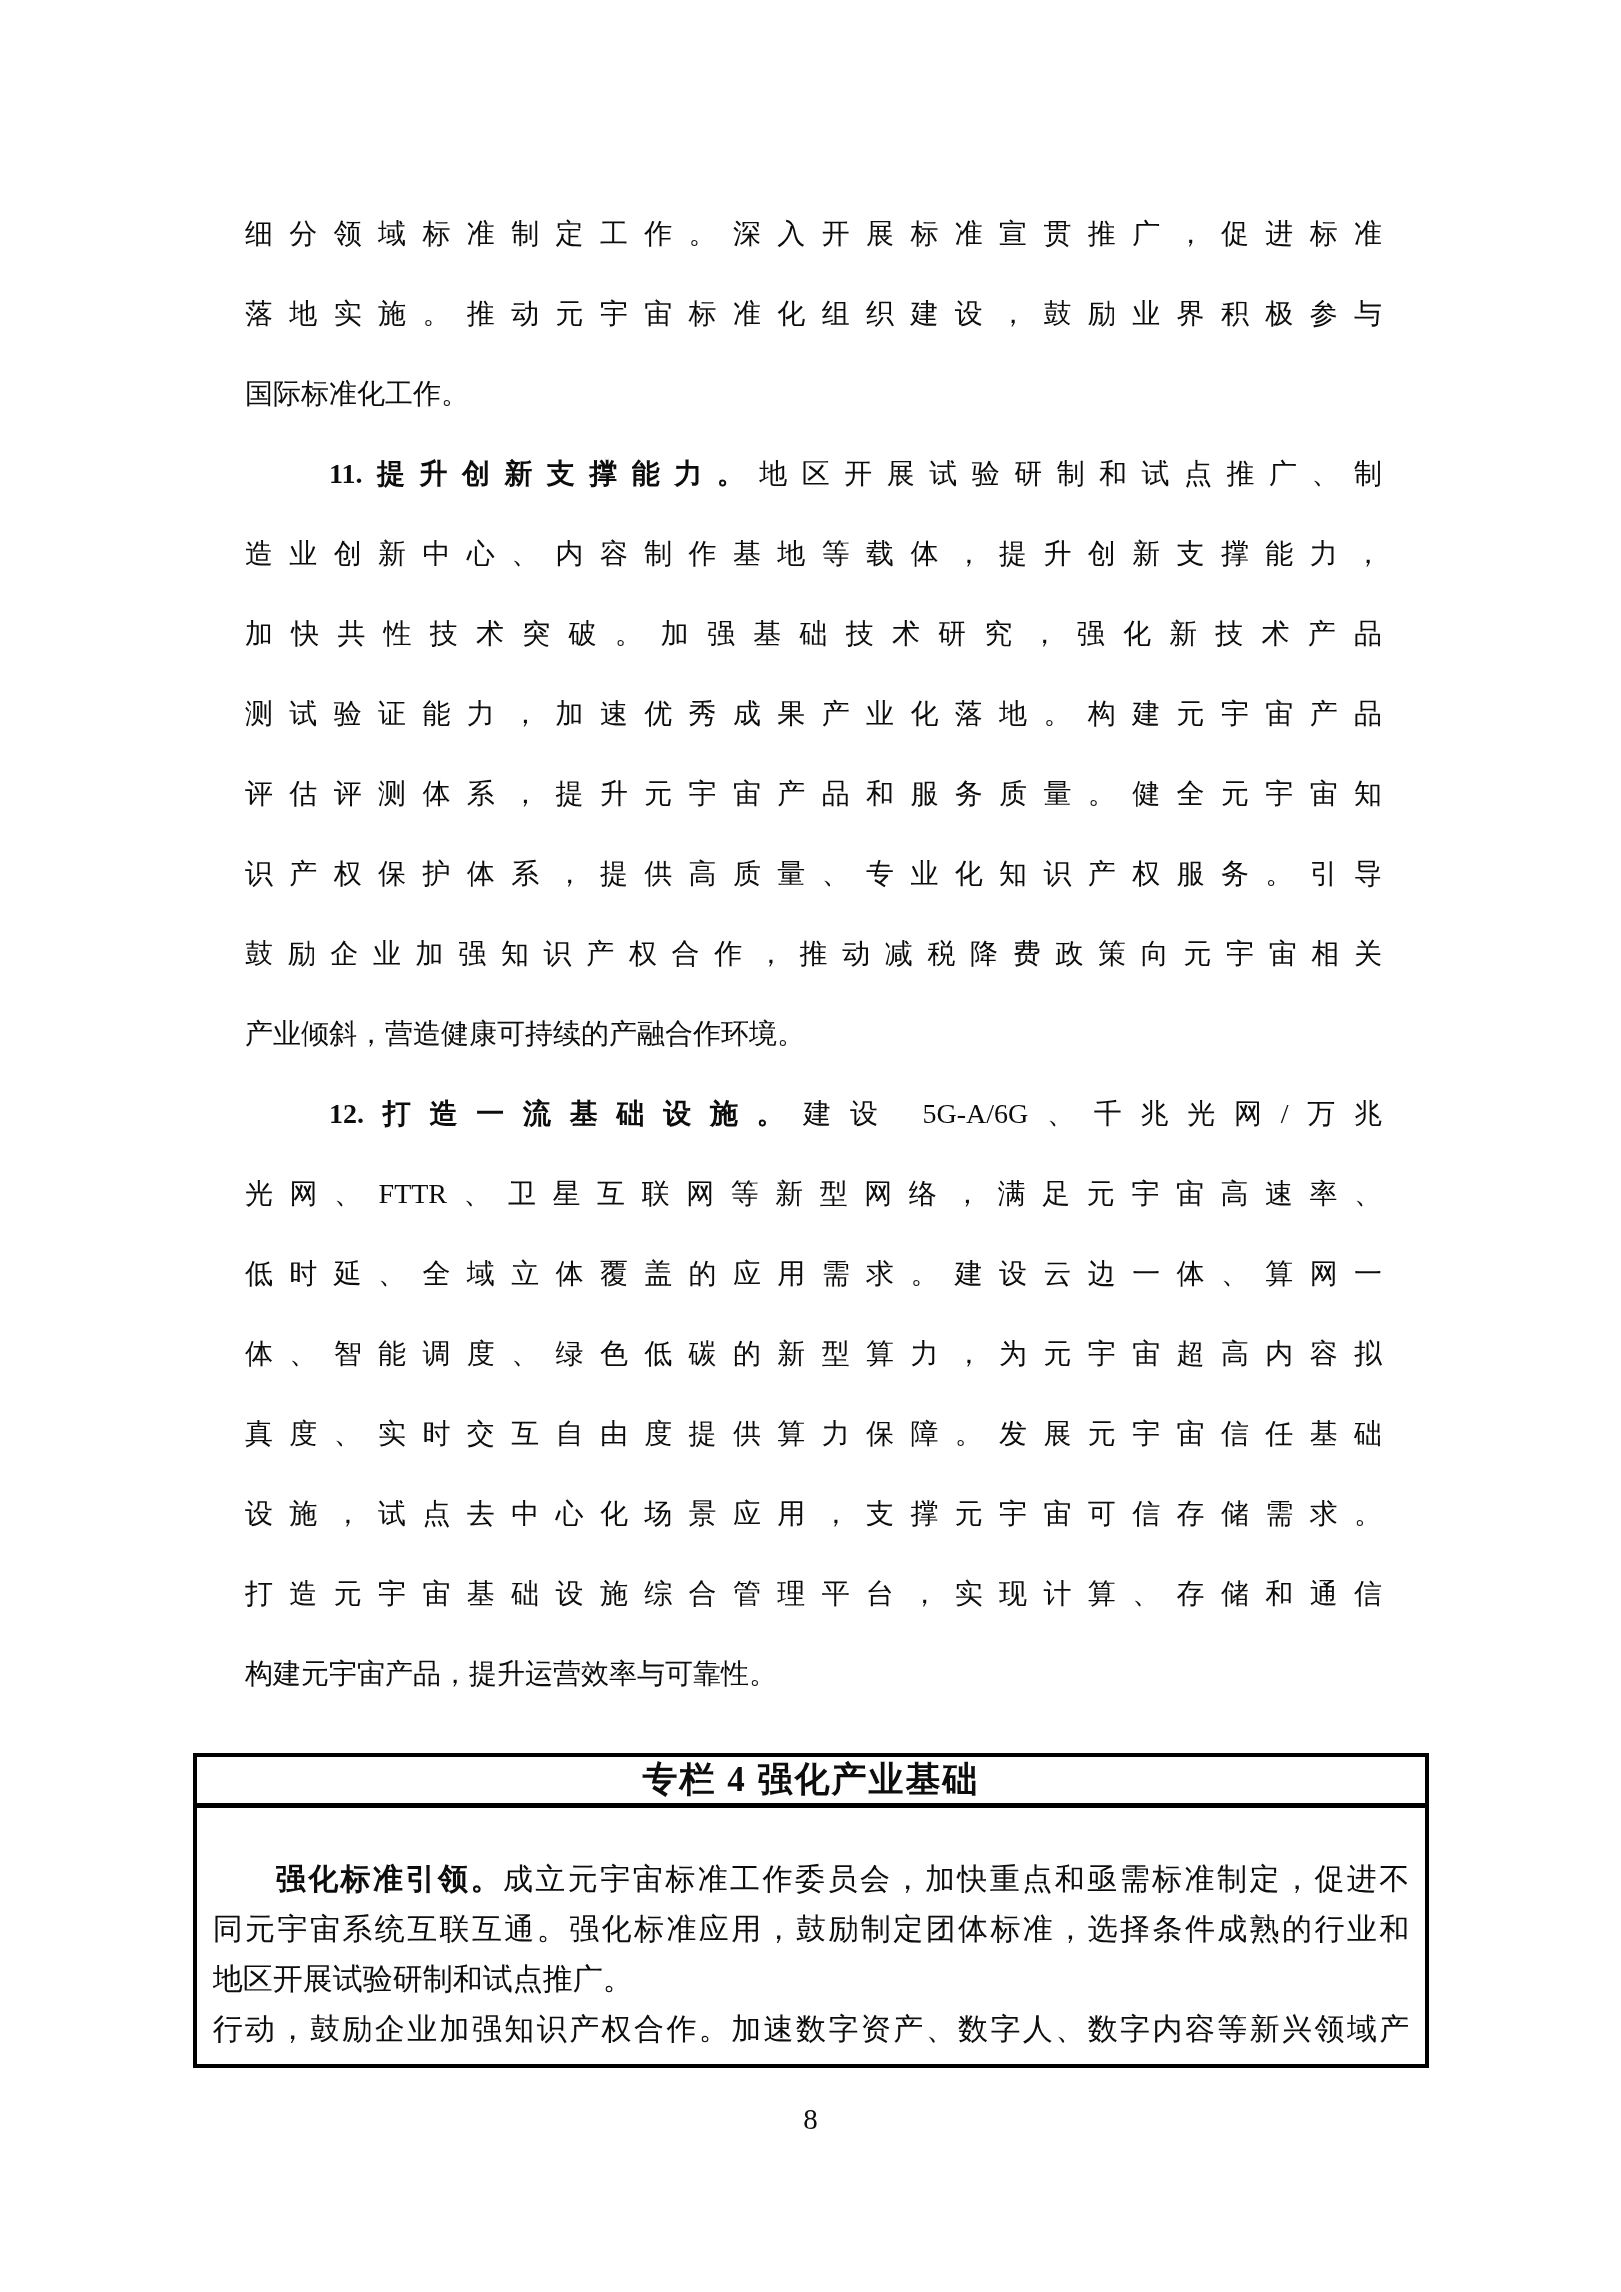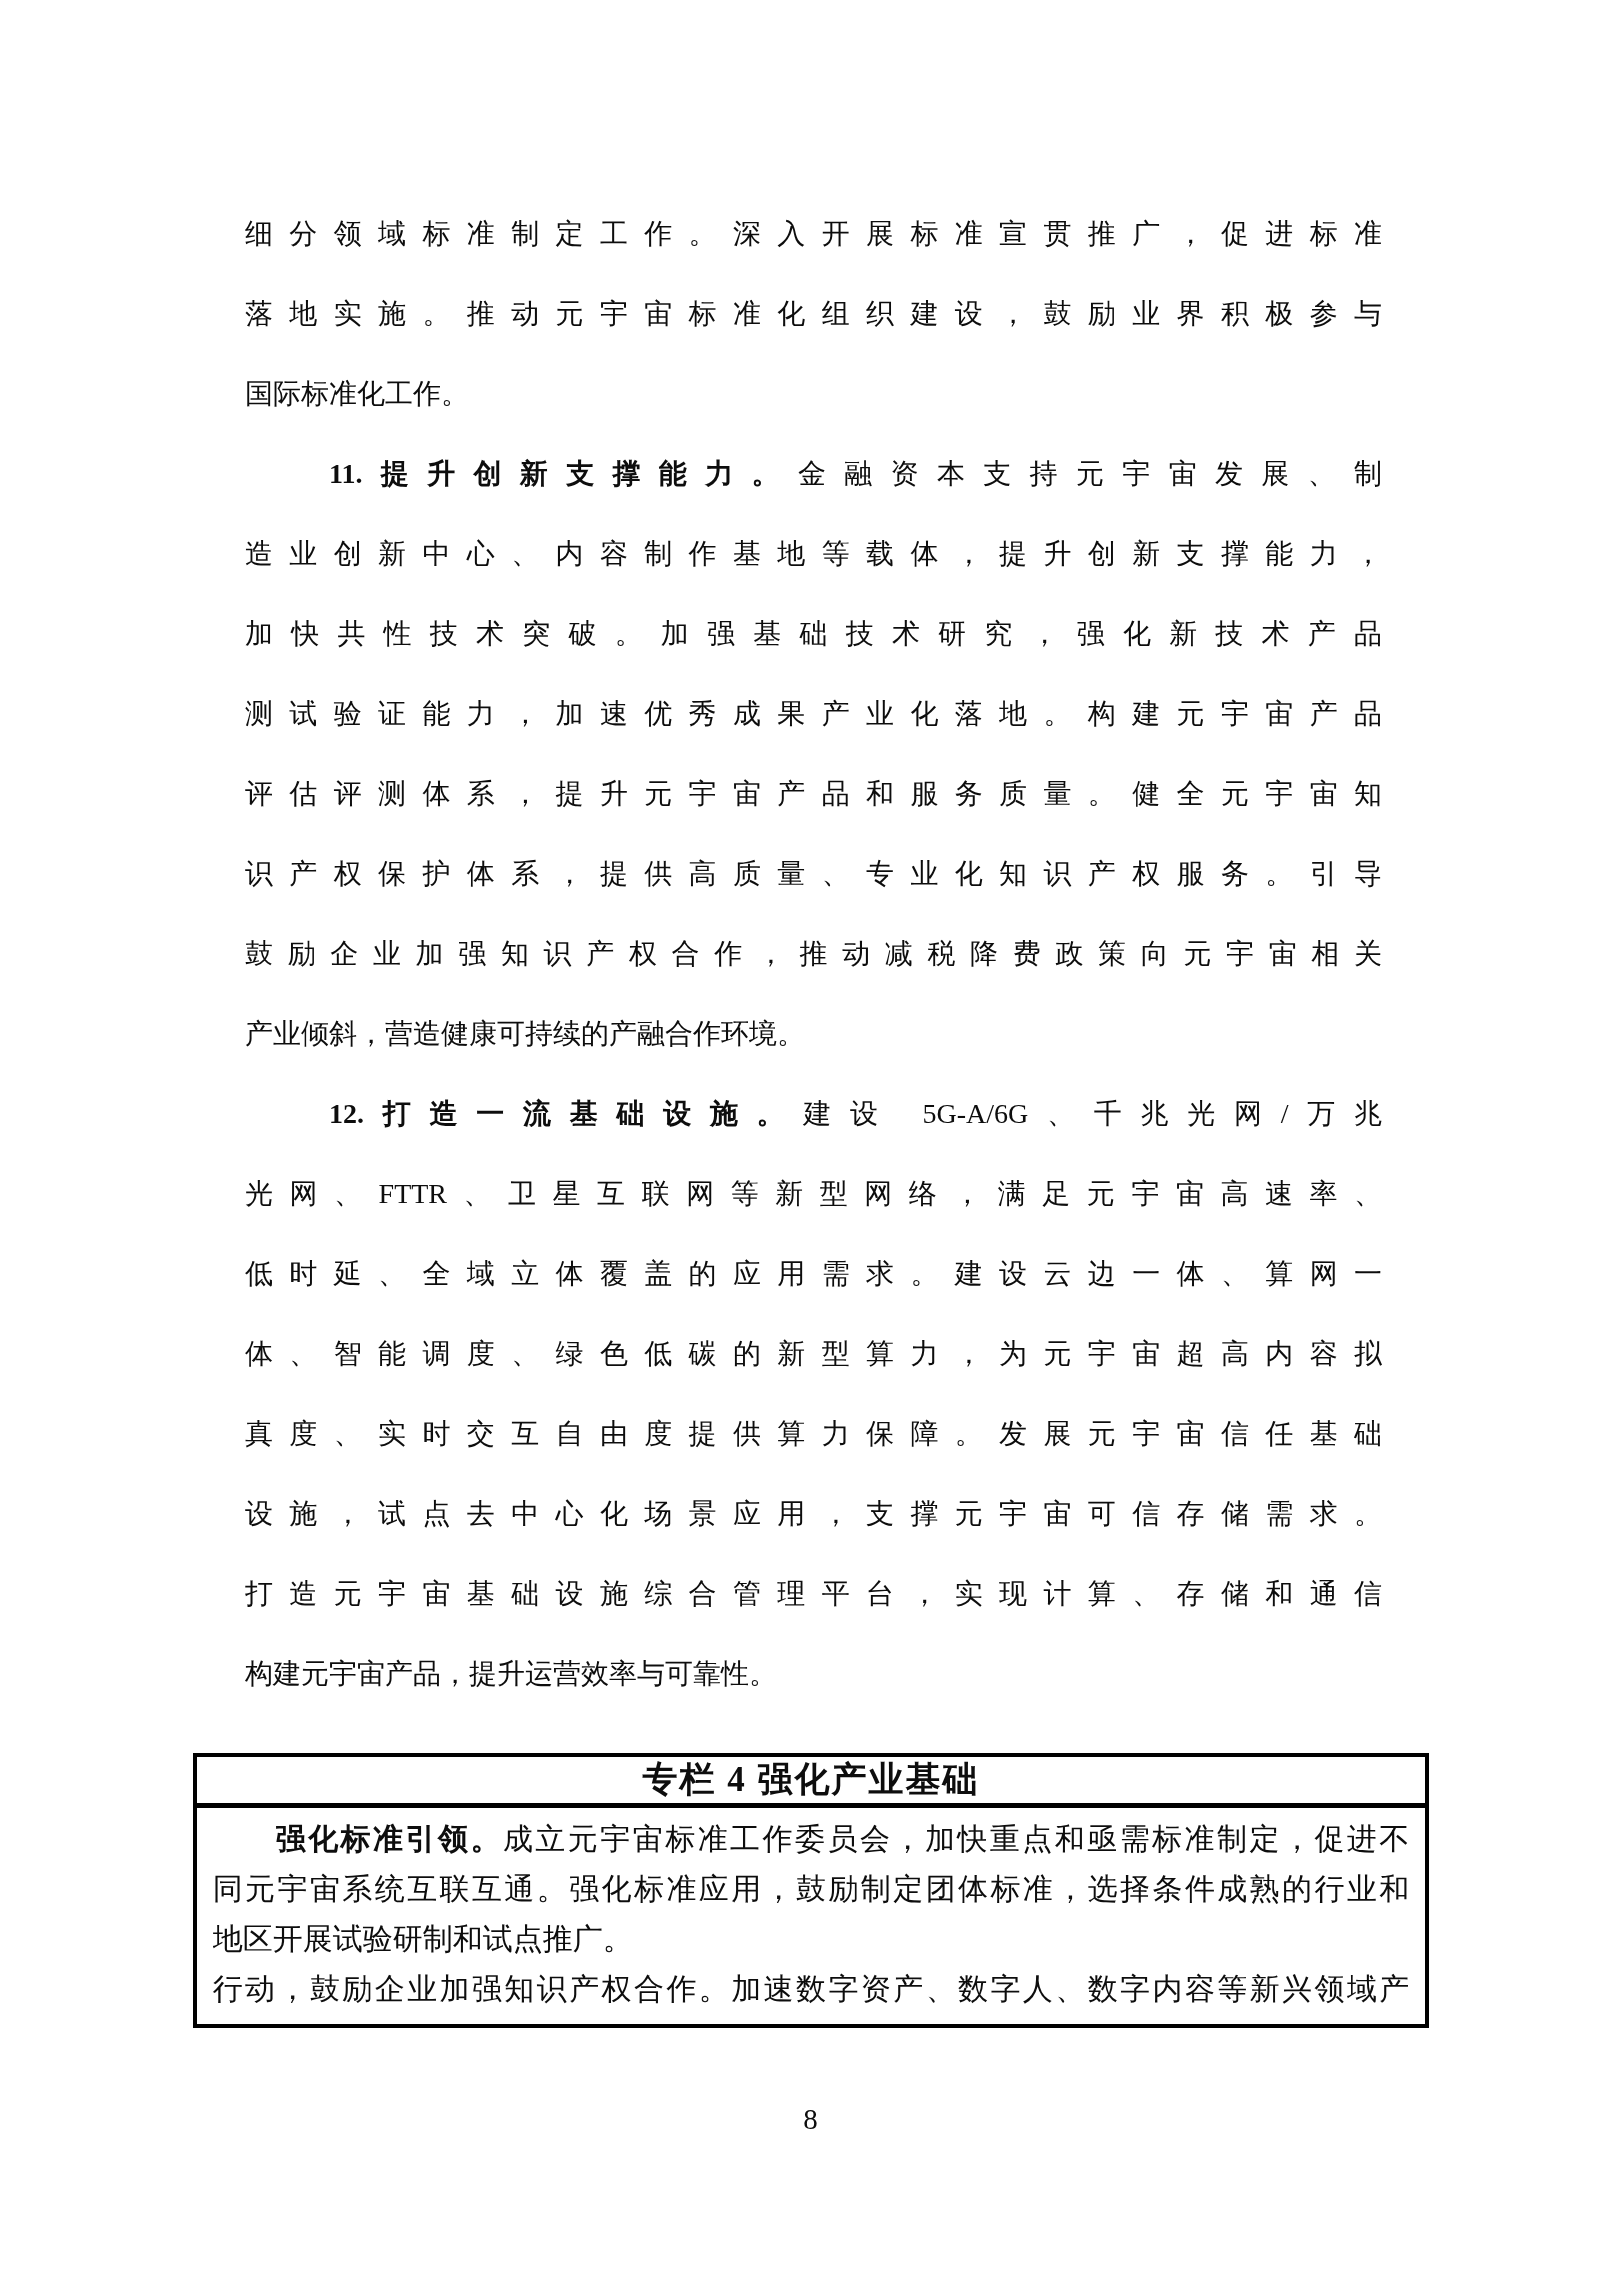--- a/index.html
+++ b/index.html
@@ -43,21 +43,21 @@
   }
   .panel-title {
     height: 46px;
     line-height: 46px;
     text-align: center;
     font-weight: bold;
     font-size: 35px;
     letter-spacing: 2px;
     border-bottom: 5.9px solid #000;
   }
-  .panel-body { padding: 5.9px 15.7px 9.8px 15.7px; }
+  .panel-body { padding: 5.9px 15.7px 9.8px 15.7px; margin-top: 40px; }
   .pline {
     font-size: 30px;
     line-height: 50px;
     text-align: justify;
     text-align-last: justify;
     overflow: hidden;
   }
   .pline.end { text-align-last: left; }
   .pline.indent { text-indent: 63px; }
 
@@ -71,21 +71,21 @@
     font-size: 29px;
   }
 </style>
 </head>
 <body>
 
 <div class="content">
   <div class="tline"><b class="lead"></b><span>细分领域标准制定工作。深入开展标准宣贯推广，促进标准</span></div>
   <div class="tline"><b class="lead"></b><span>落地实施。推动元宇宙标准化组织建设，鼓励业界积极参与</span></div>
   <div class="tline end"><b class="lead"></b><span>国际标准化工作。</span></div>
-  <div class="tline indent"><b class="lead">11.提升创新支撑能力。</b><span>金融资本支持元宇宙发展、制</span></div>
+  <div class="tline indent"><b class="lead">11.提升创新支撑能力。</b><span>地区开展试验研制和试点推广、制</span></div>
   <div class="tline"><b class="lead"></b><span>造业创新中心、内容制作基地等载体，提升创新支撑能力，</span></div>
   <div class="tline"><b class="lead"></b><span>加快共性技术突破。加强基础技术研究，强化新技术产品</span></div>
   <div class="tline"><b class="lead"></b><span>测试验证能力，加速优秀成果产业化落地。构建元宇宙产品</span></div>
   <div class="tline"><b class="lead"></b><span>评估评测体系，提升元宇宙产品和服务质量。健全元宇宙知</span></div>
   <div class="tline"><b class="lead"></b><span>识产权保护体系，提供高质量、专业化知识产权服务。引导</span></div>
   <div class="tline"><b class="lead"></b><span>鼓励企业加强知识产权合作，推动减税降费政策向元宇宙相关</span></div>
   <div class="tline end"><b class="lead"></b><span>产业倾斜，营造健康可持续的产融合作环境。</span></div>
   <div class="tline indent"><b class="lead">12.打造一流基础设施。</b><span>建设 5G-A/6G、千兆光网/万兆</span></div>
   <div class="tline"><b class="lead"></b><span>光网、FTTR、卫星互联网等新型网络，满足元宇宙高速率、</span></div>
   <div class="tline"><b class="lead"></b><span>低时延、全域立体覆盖的应用需求。建设云边一体、算网一</span></div>

